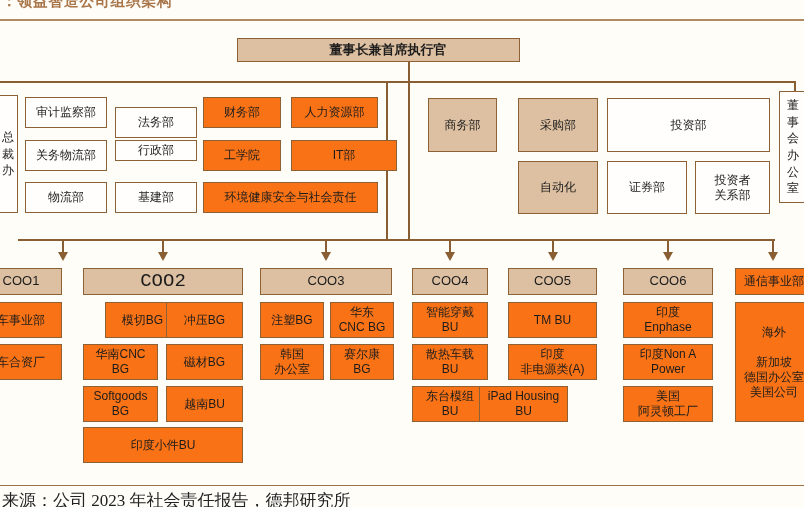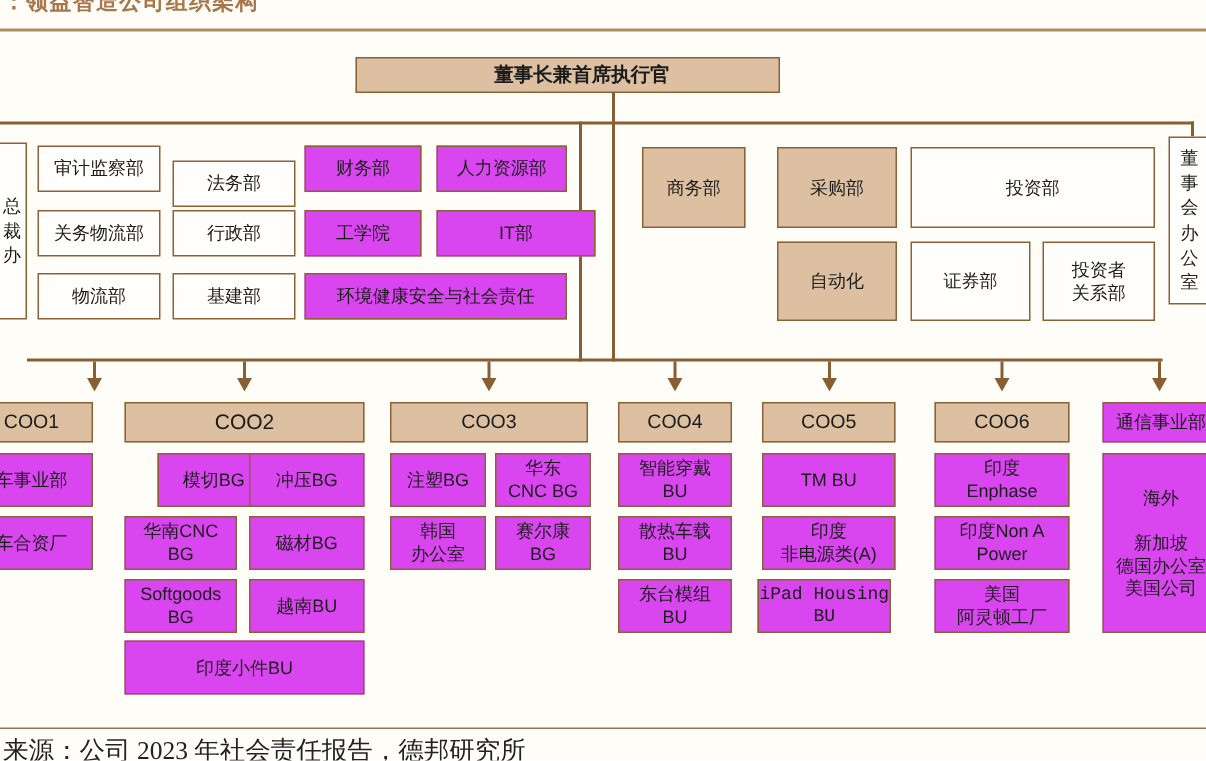--- a/index.html
+++ b/index.html
@@ -8,21 +8,21 @@
     background:#fffdf8; font-family:"Liberation Sans", sans-serif;
   }
   .box{
     position:absolute; box-sizing:border-box;
     border:1.5px solid #8d6136;
     display:flex; align-items:center; justify-content:center;
     text-align:center; white-space:pre-line;
     font-size:12px; color:#1c1c1c; line-height:1.25;
   }
   .fill-tan{background:#ddc0a2;}
-  .fill-beige{background:#d946ef;}
+  .fill-beige{background:#f97316;}
   .fill-white{background:#fffefc;}
   .bold{font-weight:bold;}
   .hline,.vline{position:absolute; background:#8a5e33;}
   .arrow{
     position:absolute; width:0; height:0;
     border-left:5px solid transparent; border-right:5px solid transparent;
     border-top:9px solid #8a5e33;
   }
   .vtext{
     display:inline-block; width:14px; word-break:break-all;
@@ -72,40 +72,40 @@
   <div class="box fill-tan bold" style="left:237px;top:38px;width:283px;height:24px;font-size:13px;padding-left:19px;">董事长兼首席执行官</div>
 
   <div class="box fill-white" style="left:-30px;top:95px;width:48px;height:118px;justify-content:flex-end;padding-right:2px;">
     <span class="vtext">总裁办</span>
   </div>
   <div class="box fill-white" style="left:25px;top:97px;width:82px;height:31px;">审计监察部</div>
   <div class="box fill-white" style="left:115px;top:107px;width:82px;height:31px;">法务部</div>
   <div class="box fill-beige" style="left:203px;top:97px;width:78px;height:31px;">财务部</div>
   <div class="box fill-beige" style="left:291px;top:97px;width:87px;height:31px;">人力资源部</div>
   <div class="box fill-white" style="left:25px;top:140px;width:82px;height:31px;">关务物流部</div>
-  <div class="box fill-white" style="left:115px;top:140px;width:82px;height:31px;">行政部</div>
+  <div class="box fill-white" style="left:115px;top:140px;width:82px;height:21px;">行政部</div>
   <div class="box fill-beige" style="left:203px;top:140px;width:78px;height:31px;">工学院</div>
   <div class="box fill-beige" style="left:291px;top:140px;width:106px;height:31px;">IT部</div>
   <div class="box fill-white" style="left:25px;top:182px;width:82px;height:31px;">物流部</div>
   <div class="box fill-white" style="left:115px;top:182px;width:82px;height:31px;">基建部</div>
   <div class="box fill-beige" style="left:203px;top:182px;width:175px;height:31px;">环境健康安全与社会责任</div>
 
   <div class="box fill-tan" style="left:428px;top:98px;width:69px;height:54px;">商务部</div>
   <div class="box fill-tan" style="left:518px;top:98px;width:80px;height:54px;">采购部</div>
   <div class="box fill-white" style="left:607px;top:98px;width:163px;height:54px;">投资部</div>
   <div class="box fill-tan" style="left:518px;top:161px;width:80px;height:53px;">自动化</div>
   <div class="box fill-white" style="left:607px;top:161px;width:80px;height:53px;">证券部</div>
   <div class="box fill-white" style="left:695px;top:161px;width:75px;height:53px;">投资者
 关系部</div>
   <div class="box fill-white" style="left:779px;top:91px;width:40px;height:112px;justify-content:flex-start;padding-left:6px;">
     <span class="vtext">董事会办公室</span>
   </div>
 
   <div class="box fill-tan" style="left:-20px;top:268px;width:82px;height:27px;font-size:13px;">COO1</div>
-  <div class="box fill-tan" style="left:83px;top:268px;width:160px;height:27px;font-size:14px;">COO2</div>
+  <div class="box fill-tan" style="left:83px;top:268px;width:160px;height:27px;font-size:19px;font-family:Liberation Mono, monospace;">COO2</div>
   <div class="box fill-tan" style="left:260px;top:268px;width:132px;height:27px;font-size:13px;">COO3</div>
   <div class="box fill-tan" style="left:412px;top:268px;width:76px;height:27px;font-size:13px;">COO4</div>
   <div class="box fill-tan" style="left:508px;top:268px;width:89px;height:27px;font-size:13px;">COO5</div>
   <div class="box fill-tan" style="left:623px;top:268px;width:90px;height:27px;font-size:13px;">COO6</div>
   <div class="box fill-beige" style="left:735px;top:268px;width:78px;height:27px;">通信事业部</div>
 
   <div class="box fill-beige" style="left:-20px;top:302px;width:82px;height:36px;">车事业部</div>
   <div class="box fill-beige" style="left:-20px;top:344px;width:82px;height:36px;">车合资厂</div>
 
   <div class="box fill-beige" style="left:83px;top:302px;width:75px;height:36px;margin-left:22px;">模切BG</div>
@@ -129,21 +129,21 @@
   <div class="box fill-beige" style="left:412px;top:302px;width:76px;height:36px;">智能穿戴
 BU</div>
   <div class="box fill-beige" style="left:412px;top:344px;width:76px;height:36px;">散热车载
 BU</div>
   <div class="box fill-beige" style="left:412px;top:386px;width:76px;height:36px;">东台模组
 BU</div>
 
   <div class="box fill-beige" style="left:508px;top:302px;width:89px;height:36px;">TM BU</div>
   <div class="box fill-beige" style="left:508px;top:344px;width:89px;height:36px;">印度
 非电源类(A)</div>
-  <div class="box fill-beige" style="left:505px;top:386px;width:89px;height:36px;font-family:Liberation Mono, monospace;">iPad Housing
+  <div class="box fill-beige" style="left:479px;top:386px;width:89px;height:36px;">iPad Housing
 BU</div>
 
   <div class="box fill-beige" style="left:623px;top:302px;width:90px;height:36px;">印度
 Enphase</div>
   <div class="box fill-beige" style="left:623px;top:344px;width:90px;height:36px;">印度Non A
 Power</div>
   <div class="box fill-beige" style="left:623px;top:386px;width:90px;height:36px;">美国
 阿灵顿工厂</div>
 
   <div class="box fill-beige" style="left:735px;top:302px;width:78px;height:120px;">海外

